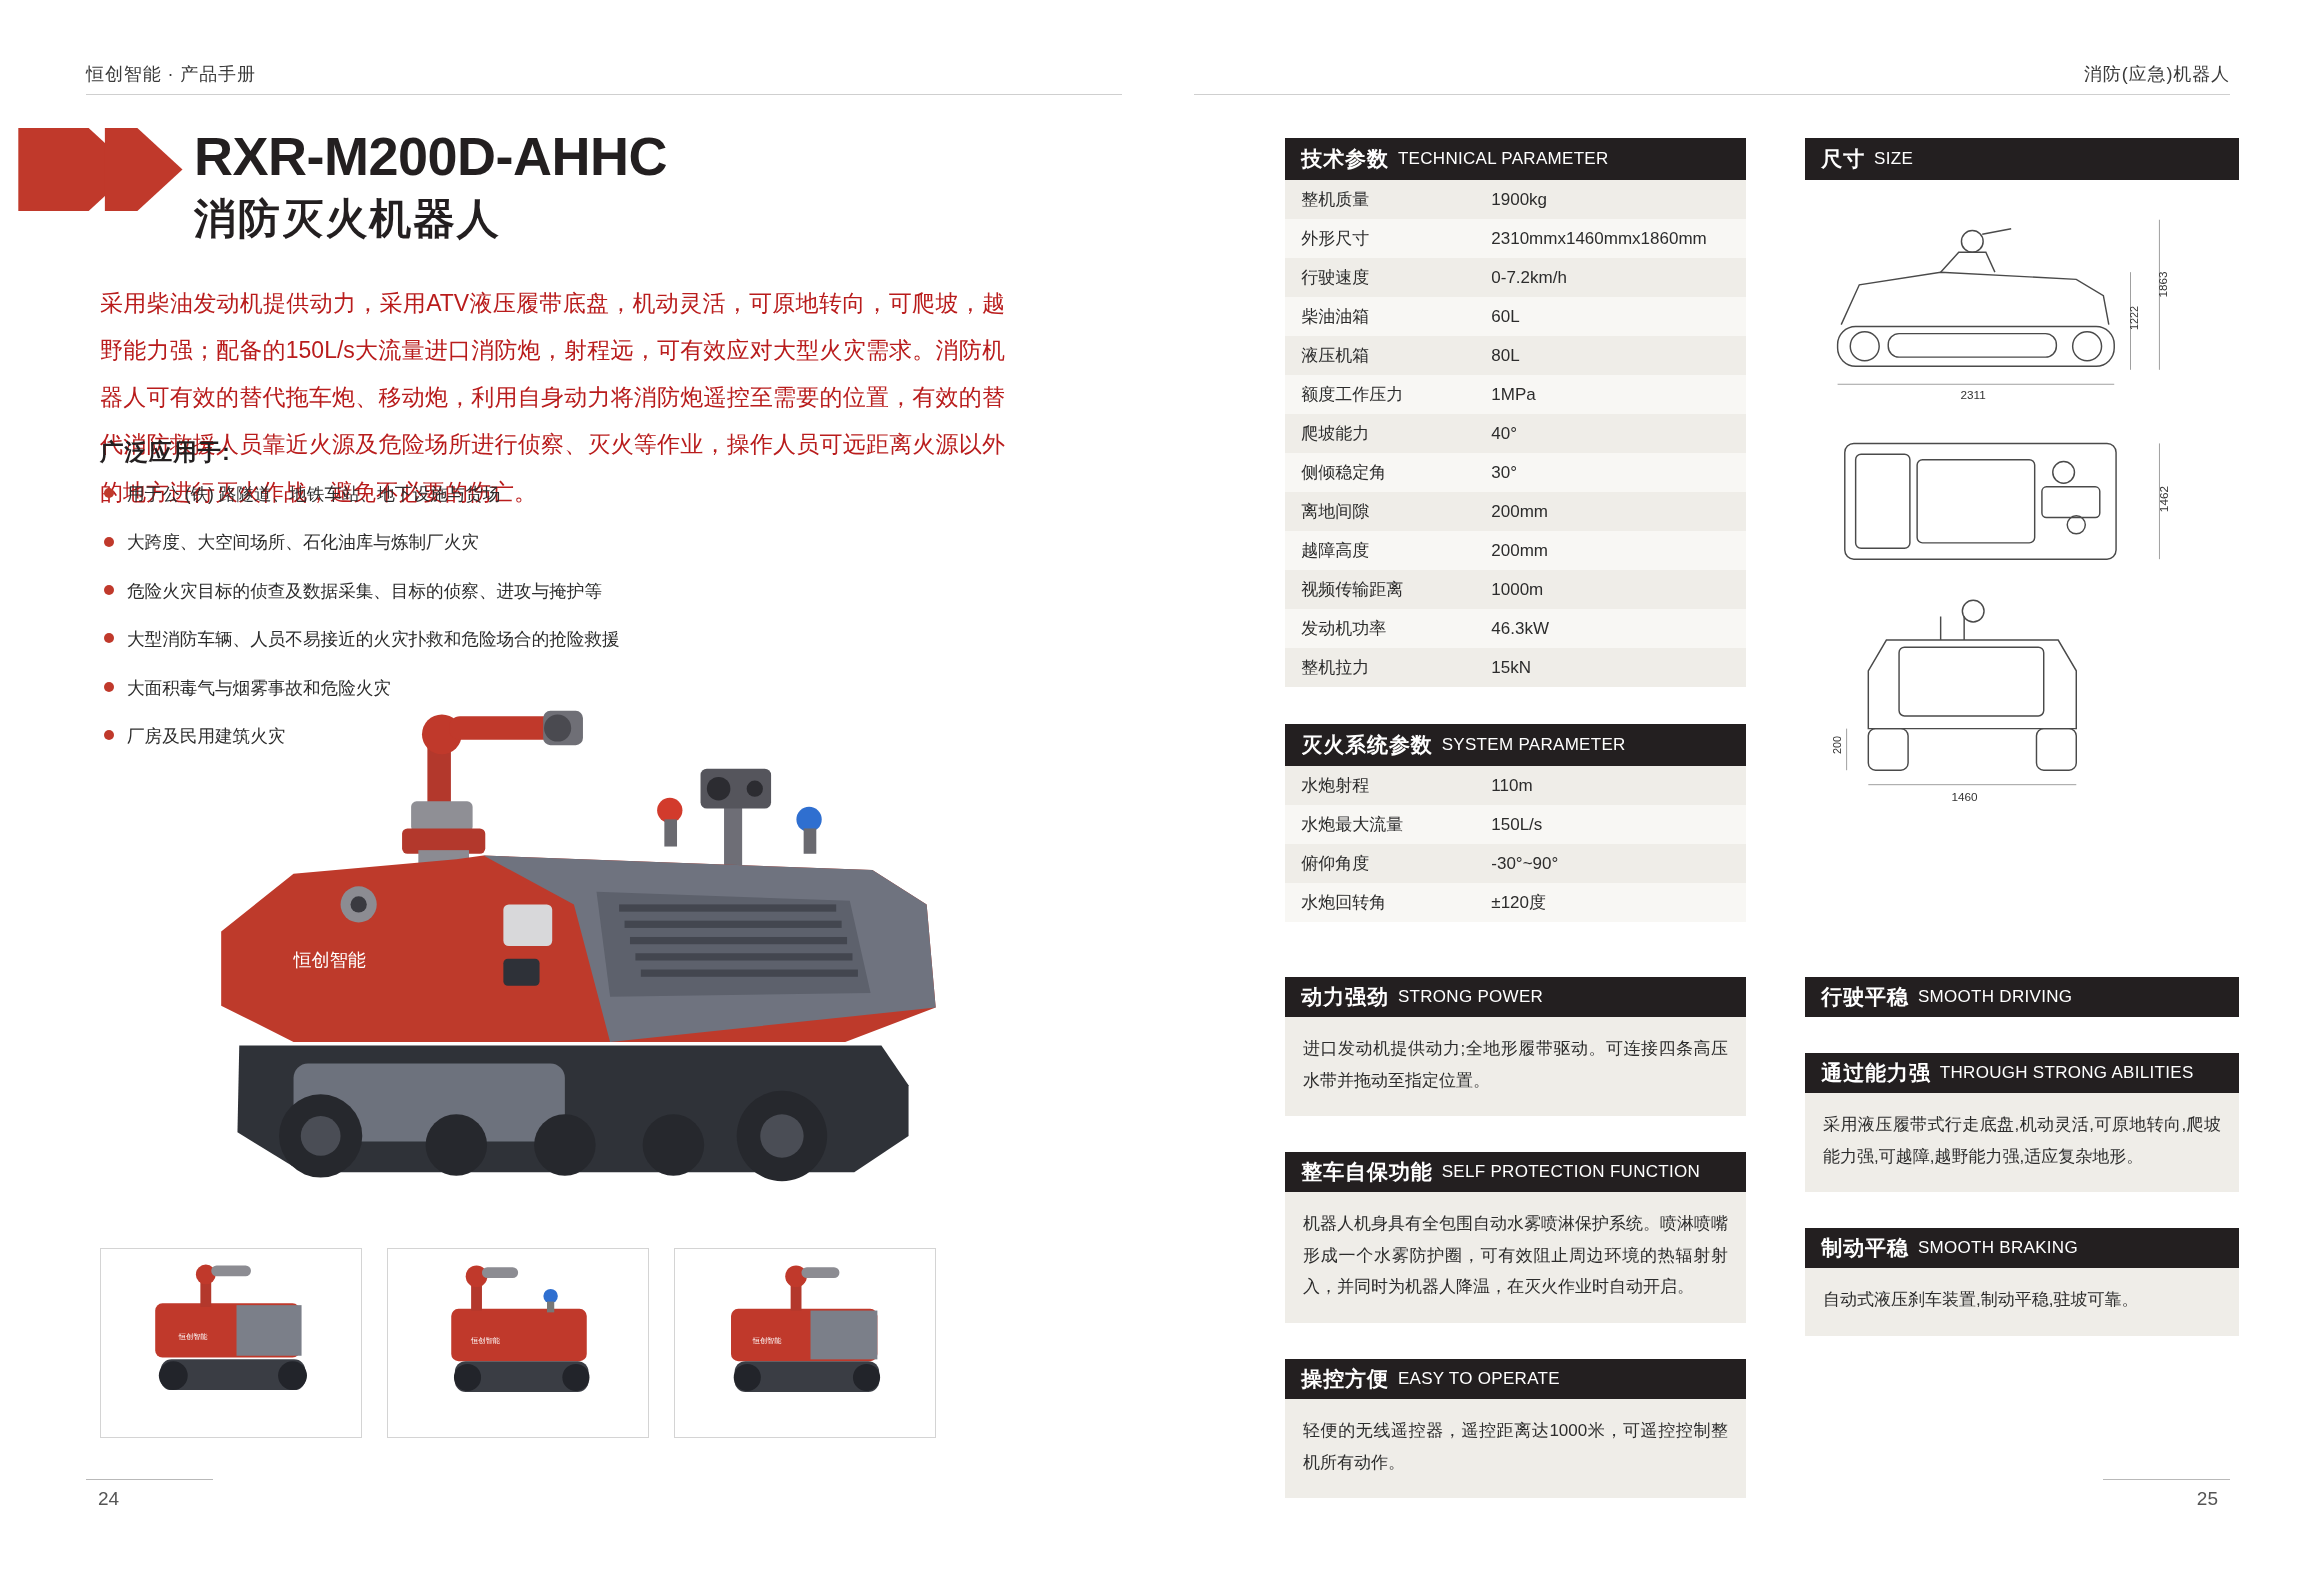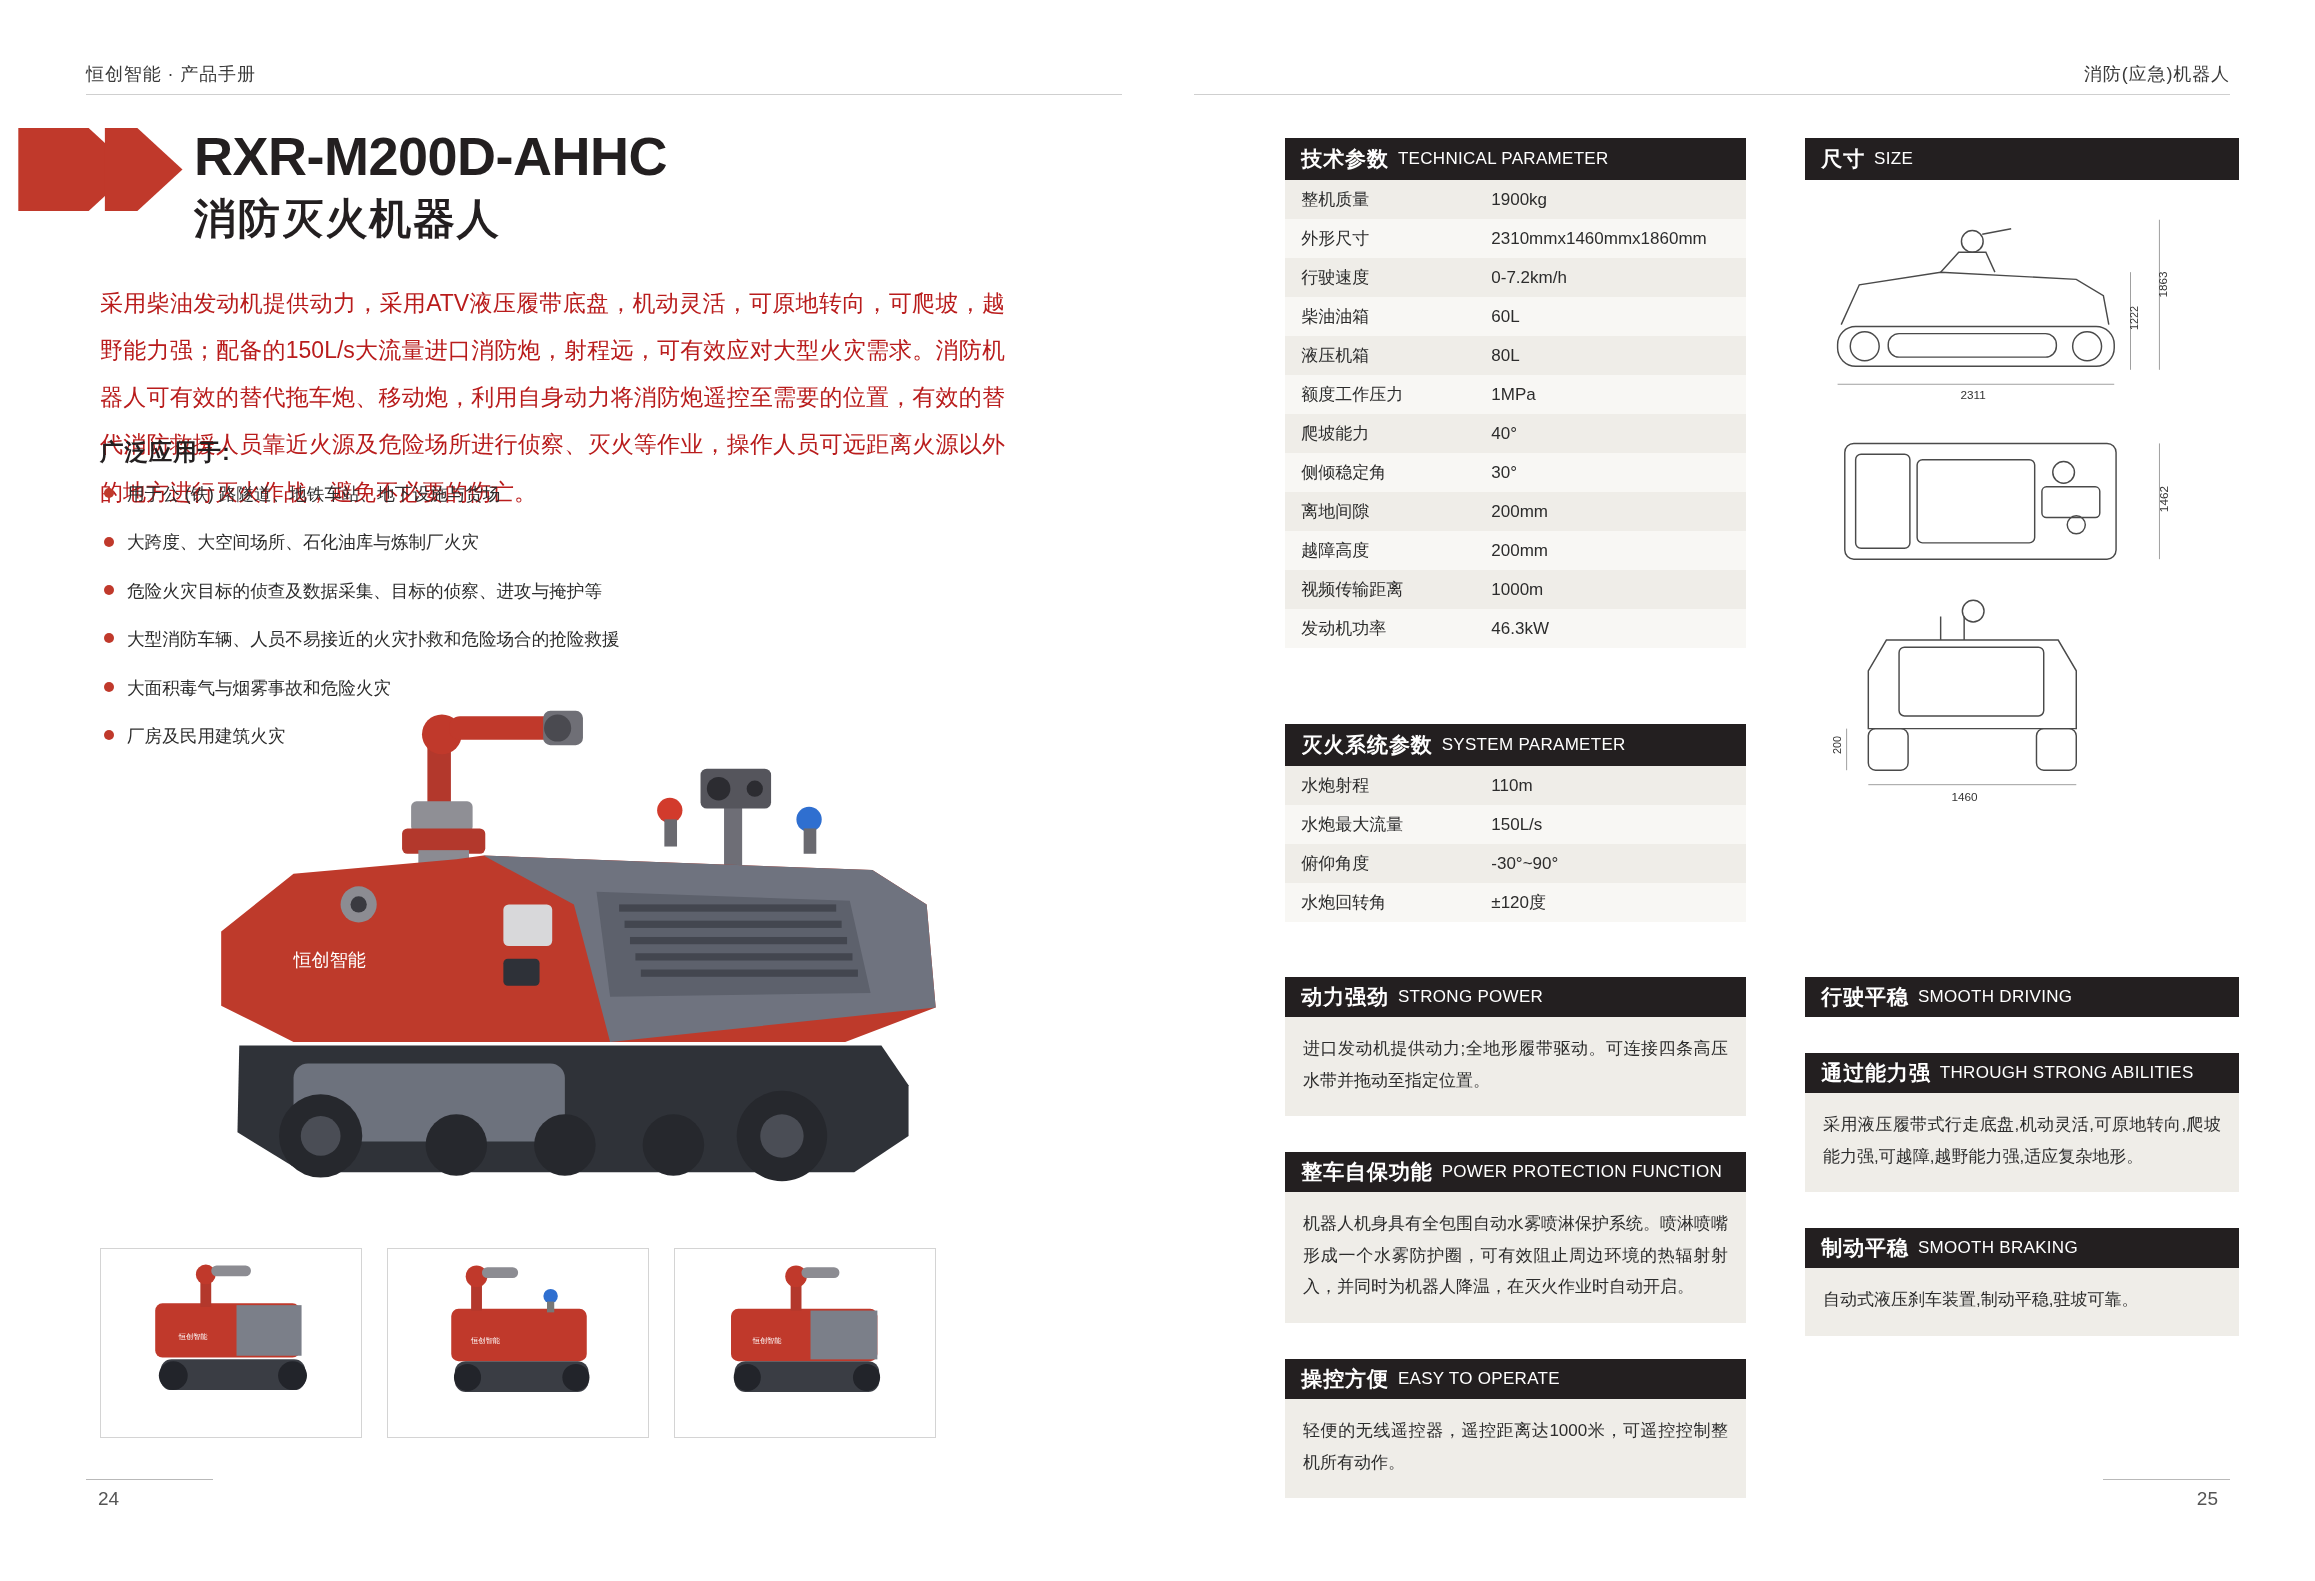--- a/index.html
+++ b/index.html
@@ -315,20 +315,24 @@
             <td>200mm</td>
           </tr>
       <tr>
             <td>视频传输距离</td>
             <td>1000m</td>
           </tr>
       <tr>
             <td>发动机功率</td>
             <td>46.3kW</td>
           </tr>
+      <tr>
+            <td>整机拉力</td>
+            <td>15kN</td>
+          </tr>
     </tbody>
       </table>
   </div>
 
   <div class="rp" style="left:1285px; top:724px; width:461px;">
     <div class="panel-head">
       <span class="cn">灭火系统参数</span>
       <span class="en">SYSTEM PARAMETER</span>
     </div>
     <table class="spec-table">
@@ -419,21 +423,21 @@
     <div class="feat">
       <div class="panel-head">
         <span class="cn">动力强劲</span>
         <span class="en">STRONG POWER</span>
       </div>
       <div class="body">进口发动机提供动力;全地形履带驱动。可连接四条高压水带并拖动至指定位置。</div>
     </div>
     <div class="feat">
       <div class="panel-head">
         <span class="cn">整车自保功能</span>
-        <span class="en">POWER PROTECTION FUNCTION</span>
+        <span class="en">SELF PROTECTION FUNCTION</span>
       </div>
       <div class="body">机器人机身具有全包围自动水雾喷淋保护系统。喷淋喷嘴形成一个水雾防护圈，可有效阻止周边环境的热辐射射入，并同时为机器人降温，在灭火作业时自动开启。</div>
     </div>
     <div class="feat">
       <div class="panel-head">
         <span class="cn">操控方便</span>
         <span class="en">EASY TO OPERATE</span>
       </div>
       <div class="body">轻便的无线遥控器，遥控距离达1000米，可遥控控制整机所有动作。</div>
     </div>

